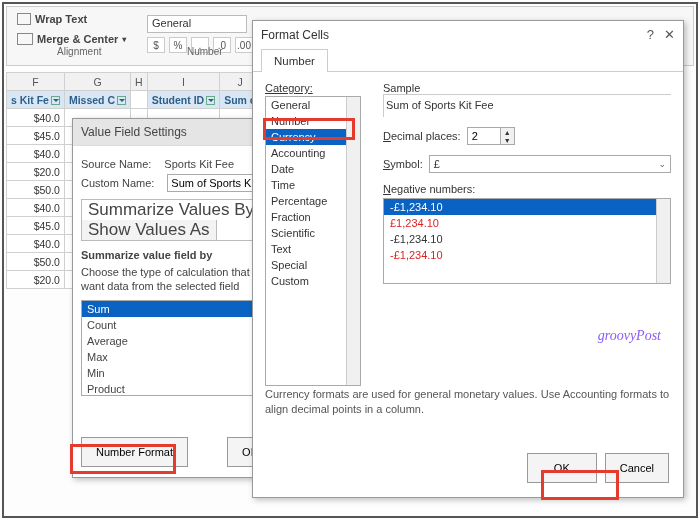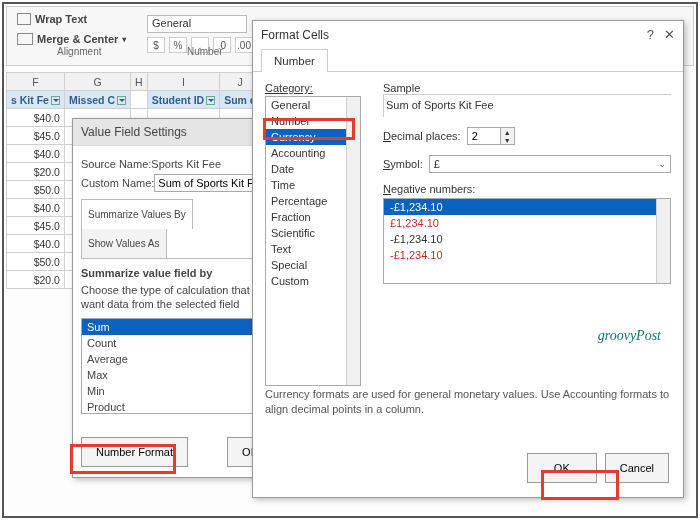--- a/index.html
+++ b/index.html
@@ -20,23 +20,23 @@
   .grid th, .grid td { border:1px solid #d0d0d0; height:18px; font-size:10.5px; padding:0 4px; text-align:right; background:#fff; }
   .grid th { background:#f1f1f1; text-align:center; font-weight:normal; color:#555; }
   .hdr-cell { background:#d9e7f5 !important; text-align:left !important; font-weight:600; color:#2e5e8a; padding:0 2px; white-space:nowrap; }
   .dd { display:inline-block; width:9px; height:9px; border:1px solid #6a8; margin-left:2px; position:relative; top:1px; }
   .dd::after { content:""; position:absolute; left:1px; top:2px; border:3px solid transparent; border-top-color:#2e5e8a; }
   
   .dlg { position:absolute; background:#fff; border:1px solid #999; box-shadow:2px 2px 6px rgba(0,0,0,0.25); }
   .dlg-title { background:#e5e5e5; border-bottom:1px solid #ddd; padding:6px 8px; font-size:12px; color:#444; }
   #vfs { left:72px; top:118px; width:210px; height:360px; }
   #vfs .body { padding:8px; font-size:11px; color:#444; }
-  #vfs .row { margin:4px 0; display:flex; gap:0; align-items:center; }
+  #vfs .row { margin:4px 0; display:flex; gap:13px; align-items:center; }
   #vfs input[type=text] { flex:1; border:1px solid #aaa; height:18px; padding:1px 3px; font-size:11px; }
-  .tabbtn { display:inline-block; border:1px solid #bbb; border-bottom:none; padding:9px 6px; background:#f3f3f3; font-size:10px; margin-right:2px; }
+  .tabbtn { display:inline-block; border:1px solid #bbb; border-bottom:none; padding:0 6px; background:#f3f3f3; font-size:17px; margin-right:2px; }
   .tabstrip { border-bottom:1px solid #bbb; margin-top:6px; }
   .tabbtn.active { background:#fff; position:relative; top:1px; }
   .sumlabel { font-weight:600; margin-top:8px; }
   .calc-list { border:1px solid #aaa; margin-top:6px; height:96px; overflow:hidden; position:relative; }
   .calc-list .item { padding:2px 5px; font-size:11px; }
   .calc-list .item.sel { background:#0a63c2; color:#fff; }
   .calc-list .sbar { position:absolute; right:0; top:0; bottom:0; width:14px; background:#f0f0f0; border-left:1px solid #ccc; }
   .calc-list .sbar::before, .calc-list .sbar::after { content:""; position:absolute; left:3px; width:0; height:0; border:4px solid transparent; }
   .calc-list .sbar::before { top:3px; border-bottom-color:#777; }
   .calc-list .sbar::after { bottom:3px; border-top-color:#777; }
@@ -64,21 +64,21 @@
   .spin .btns { width:14px; display:flex; flex-direction:column; border-left:1px solid #aaa; }
   .spin .btns span { flex:1; font-size:7px; display:flex; align-items:center; justify-content:center; background:#f0f0f0; }
   .sym { flex:1; border:1px solid #aaa; height:18px; padding:1px 4px; font-size:11px; display:flex; justify-content:space-between; align-items:center; }
   .neg-list { border:1px solid #aaa; height:86px; margin-top:3px; position:relative; }
   .neg-list .item { padding:2px 6px; font-size:11px; }
   .neg-list .item.sel { background:#0a63c2; color:#fff; }
   .neg-list .item.red { color:#d22; }
   .neg-list .sbar { position:absolute; right:0; top:0; bottom:0; width:14px; background:#f0f0f0; border-left:1px solid #ccc; }
   .desc { position:absolute; left:12px; right:12px; bottom:56px; font-size:11px; color:#555; line-height:1.3; }
   .dlg-buttons { position:absolute; right:14px; bottom:14px; display:flex; gap:8px; }
-  .watermark { position:absolute; right:22px; bottom:128px; color:#0f766e; font-style:italic; font-size:14px; font-family:Georgia, serif; pointer-events:none; }
+  .watermark { position:absolute; right:22px; bottom:128px; color:#8b5cf6; font-style:italic; font-size:14px; font-family:Georgia, serif; pointer-events:none; }
   .u { text-decoration:underline; }
 </style>
 </head>
 <body>
 <div class="border-outer"></div>
 
 <div class="ribbon">
   <div class="wrap-text" style="left:10px; top:6px;">
     <span class="icon"></span>
     <span>Wrap Text</span>

